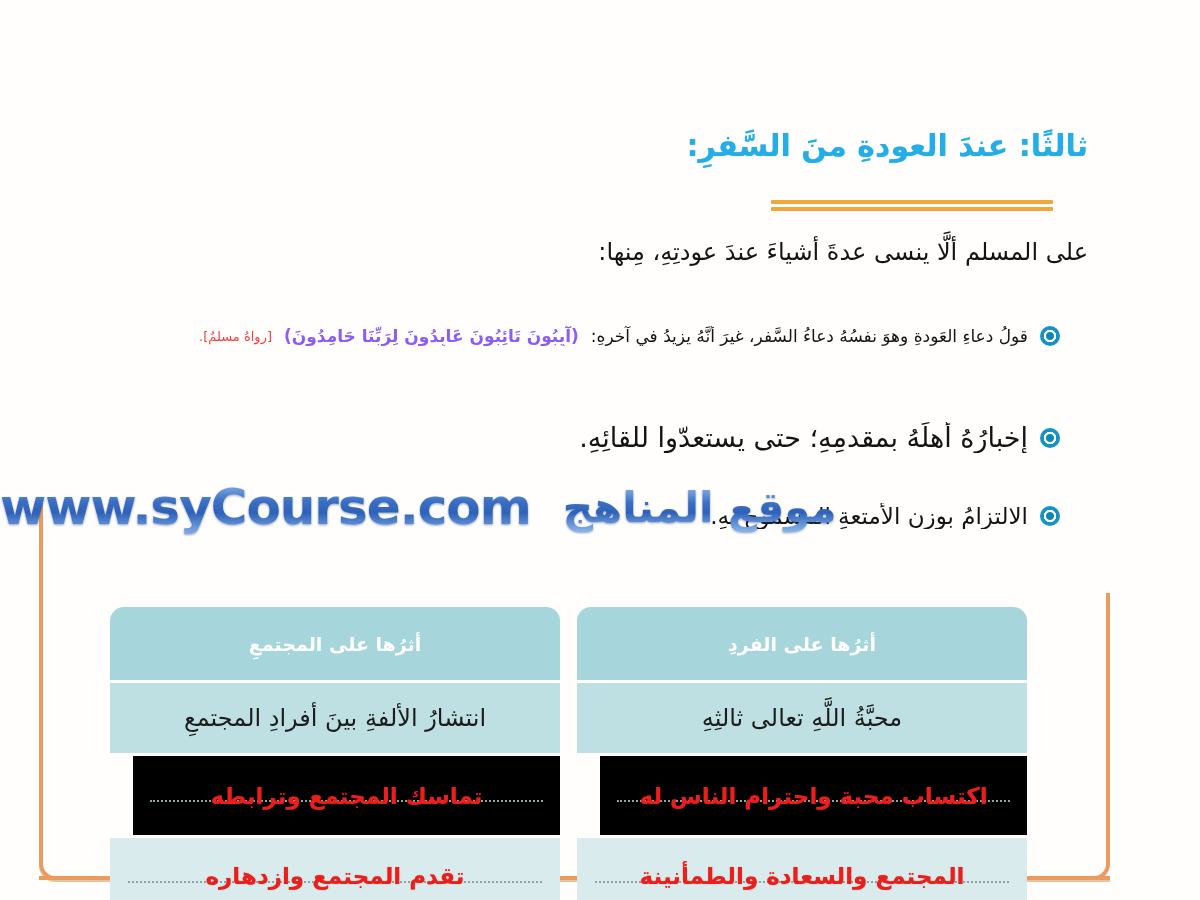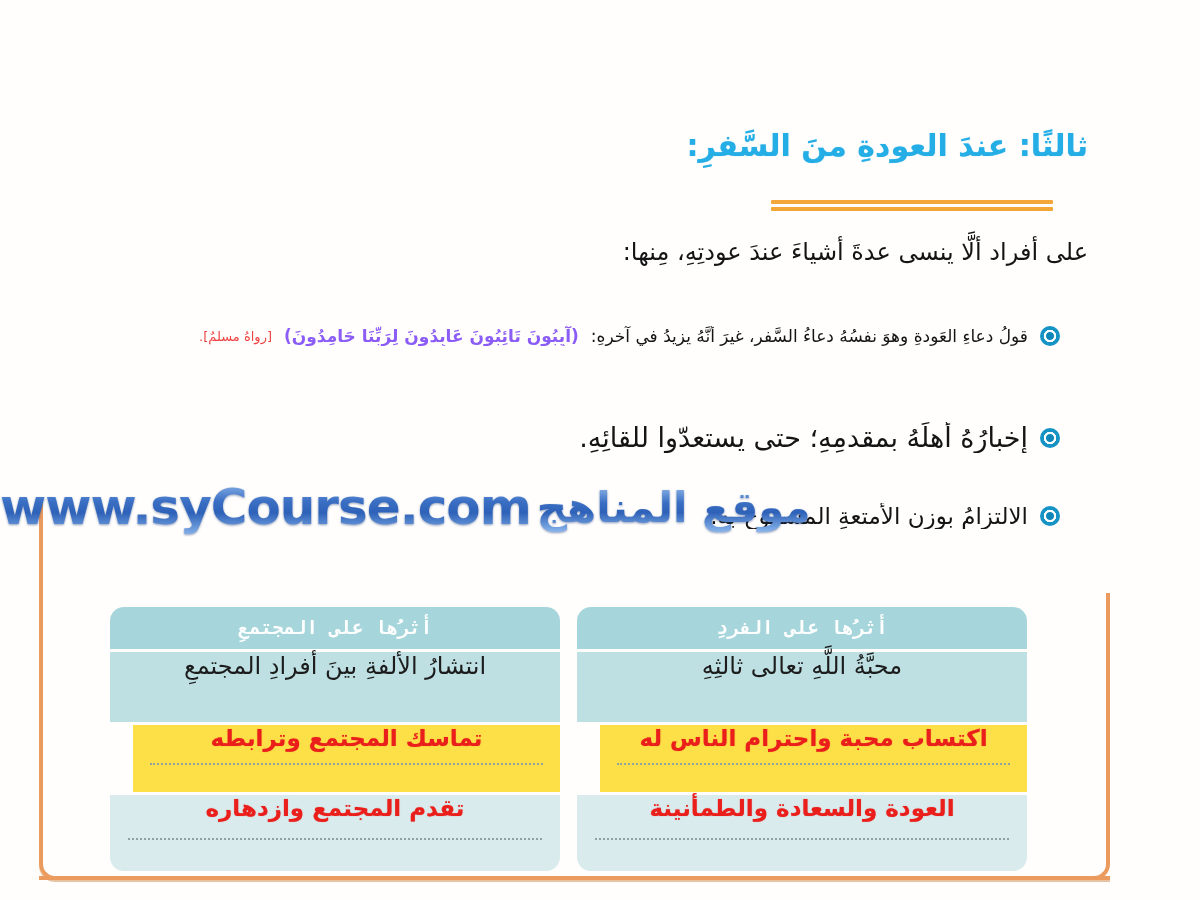--- a/index.html
+++ b/index.html
@@ -50,50 +50,50 @@
   }
   .b1 { top:326px; font-size:17px; }
   .b2 { top:422px; font-size:27px; }
   .b3 { top:503px; font-size:23px; }
   .quote-gold { color:#8b5cf6; font-weight:bold; }
   .hadith-src { font-size:13px; color:#ef4444; }
 
   
   .watermark {
     position:absolute; top:478px; left:0; z-index:5;
-    display:flex; direction:ltr; align-items:center; gap:6px;
+    display:flex; direction:ltr; align-items:center; gap:32px;
     pointer-events:none;
   }
   .wm-url, .wm-ar {
     font-weight:bold;
     background:linear-gradient(180deg,#9ec4ef 0%,#3a6fc4 40%,#2e62b8 60%,#8ab6ec 100%);
     -webkit-background-clip:text; background-clip:text; color:transparent;
     filter:drop-shadow(0 1px 1px rgba(30,60,120,.5));
   }
   .wm-url { font-size:50px; letter-spacing:-1px; }
   .wm-ar  { font-size:42px; direction:rtl; }
 
   
   .tbl {
     position:absolute; top:607px; width:450px;
     display:flex; flex-direction:column; gap:3px;
   }
   .tbl-left  { left:110px; }
   .tbl-right { left:577px; }
   .tbl .hd {
-    height:42px; background:#a6d6db; border-radius:14px 14px 0 0;
+    height:73px; background:#a6d6db; border-radius:14px 14px 0 0;
     display:flex; align-items:center; justify-content:center;
-    color:#ffffff; font-size:19px; font-weight:bold; direction:rtl;font-family:Liberation Mono, monospace;
+    color:#ffffff; font-size:19px; font-weight:bold; direction:rtl;
   }
   .tbl .row {
-    position:relative; display:flex; align-items:flex-start; justify-content:center;
+    position:relative; display:flex; align-items:center; justify-content:center;
     direction:rtl;
   }
   .row.r1 { height:70px; background:#bfe0e3; font-size:24px; color:#1c1c1c; }
-  .row.r2 { height:67px; background:#fde047;margin-left:23px; }
+  .row.r2 { height:79px; background:#000000;margin-left:23px; }
   .row.r3 { height:76px; background:#d9ebec; border-radius:0 0 14px 14px; }
   .row .dots {
     position:absolute; left:4%; right:4%; top:56%;
     border-top:2px dotted #8fa3a3;
   }
   .row .answer {
     position:relative; color:#ea1f1c; font-size:23px; font-weight:bold;
     text-shadow:0 0 1px rgba(234,31,28,.55);
   }
 </style>
@@ -104,21 +104,21 @@
 
   <div class="frame-a"></div>
   <div class="frame-b"></div>
 
   <div class="heading">ثالثًا: عندَ العودةِ منَ السَّفرِ:</div>
   <div class="underline">
     <div class="bar"></div>
     <div class="bar"></div>
   </div>
 
-  <div class="intro">على أفراد ألَّا ينسى عدةَ أشياءَ عندَ عودتِهِ، مِنها:</div>
+  <div class="intro">على المسلم ألَّا ينسى عدةَ أشياءَ عندَ عودتِهِ، مِنها:</div>
 
   <div class="bullet b1">
     <span class="dot"></span>
     <span>قولُ دعاءِ العَودةِ وهوَ نفسُهُ دعاءُ السَّفرِ، غيرَ أنَّهُ يزيدُ في آخرِهِ:</span>
     <span class="quote-gold">(آيِبُونَ تَائِبُونَ عَابِدُونَ لِرَبِّنَا حَامِدُونَ)</span>
     <span class="hadith-src">[رواهُ مسلمٌ].</span>
   </div>
 
   <div class="bullet b2">
     <span class="dot"></span>
@@ -154,17 +154,17 @@
     <div class="hd">أثرُها على الفردِ</div>
     <div class="row r1">
       <span>محبَّةُ اللَّهِ تعالى ثالثِهِ</span>
     </div>
     <div class="row r2">
       <div class="dots"></div>
       <span class="answer">اكتساب محبة واحترام الناس له</span>
     </div>
     <div class="row r3">
       <div class="dots"></div>
-      <span class="answer">العودة والسعادة والطمأنينة</span>
+      <span class="answer">المجتمع والسعادة والطمأنينة</span>
     </div>
   </div>
 
 </div>
 
 </body></html>

